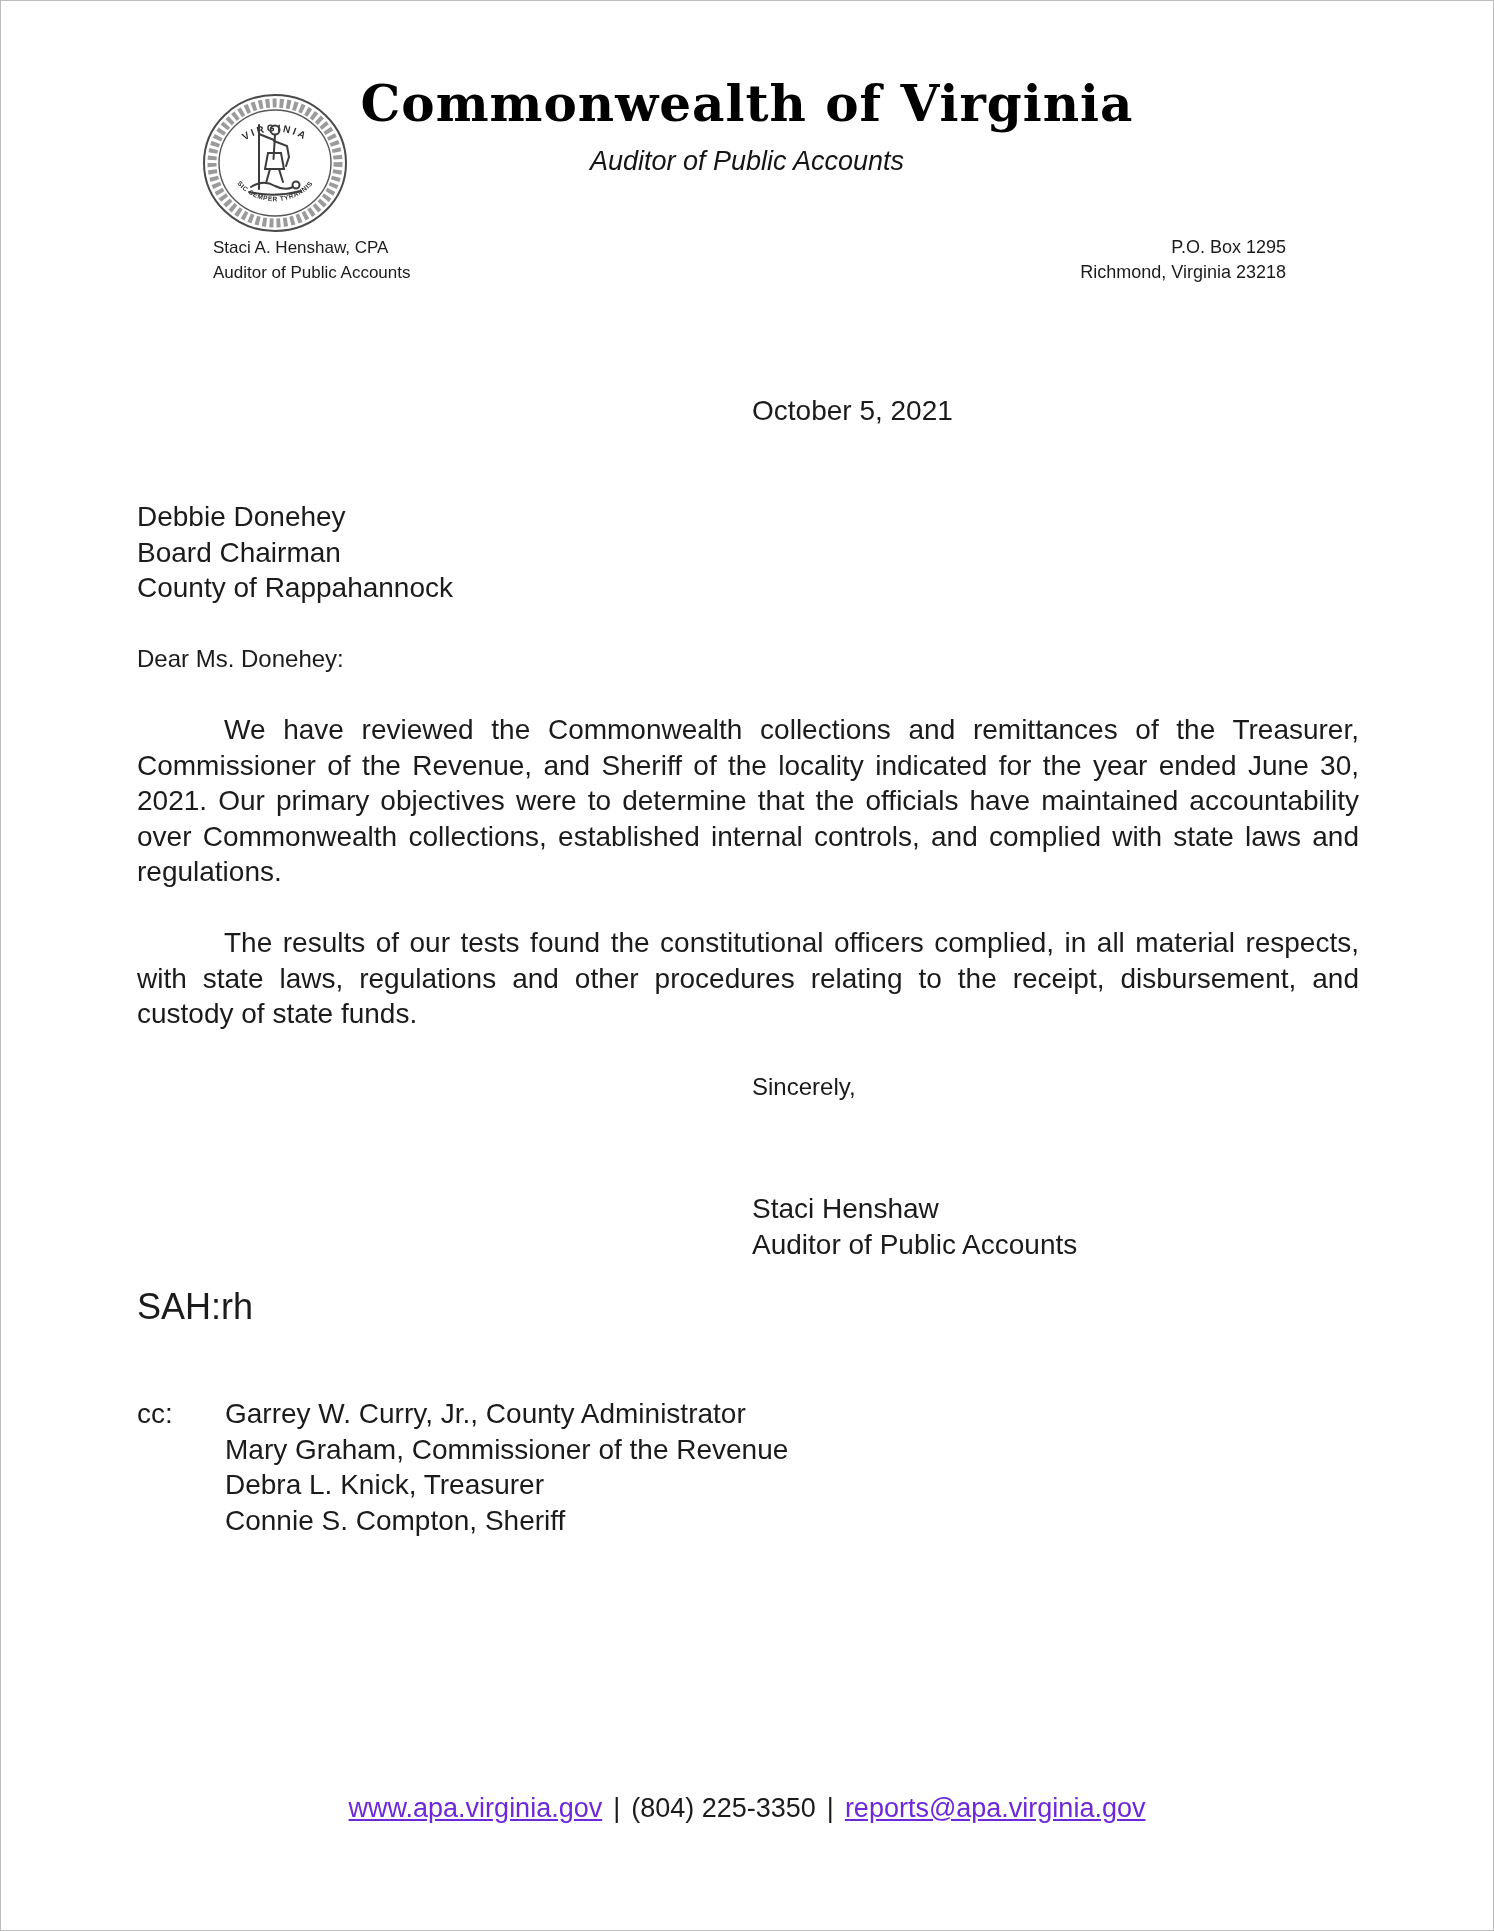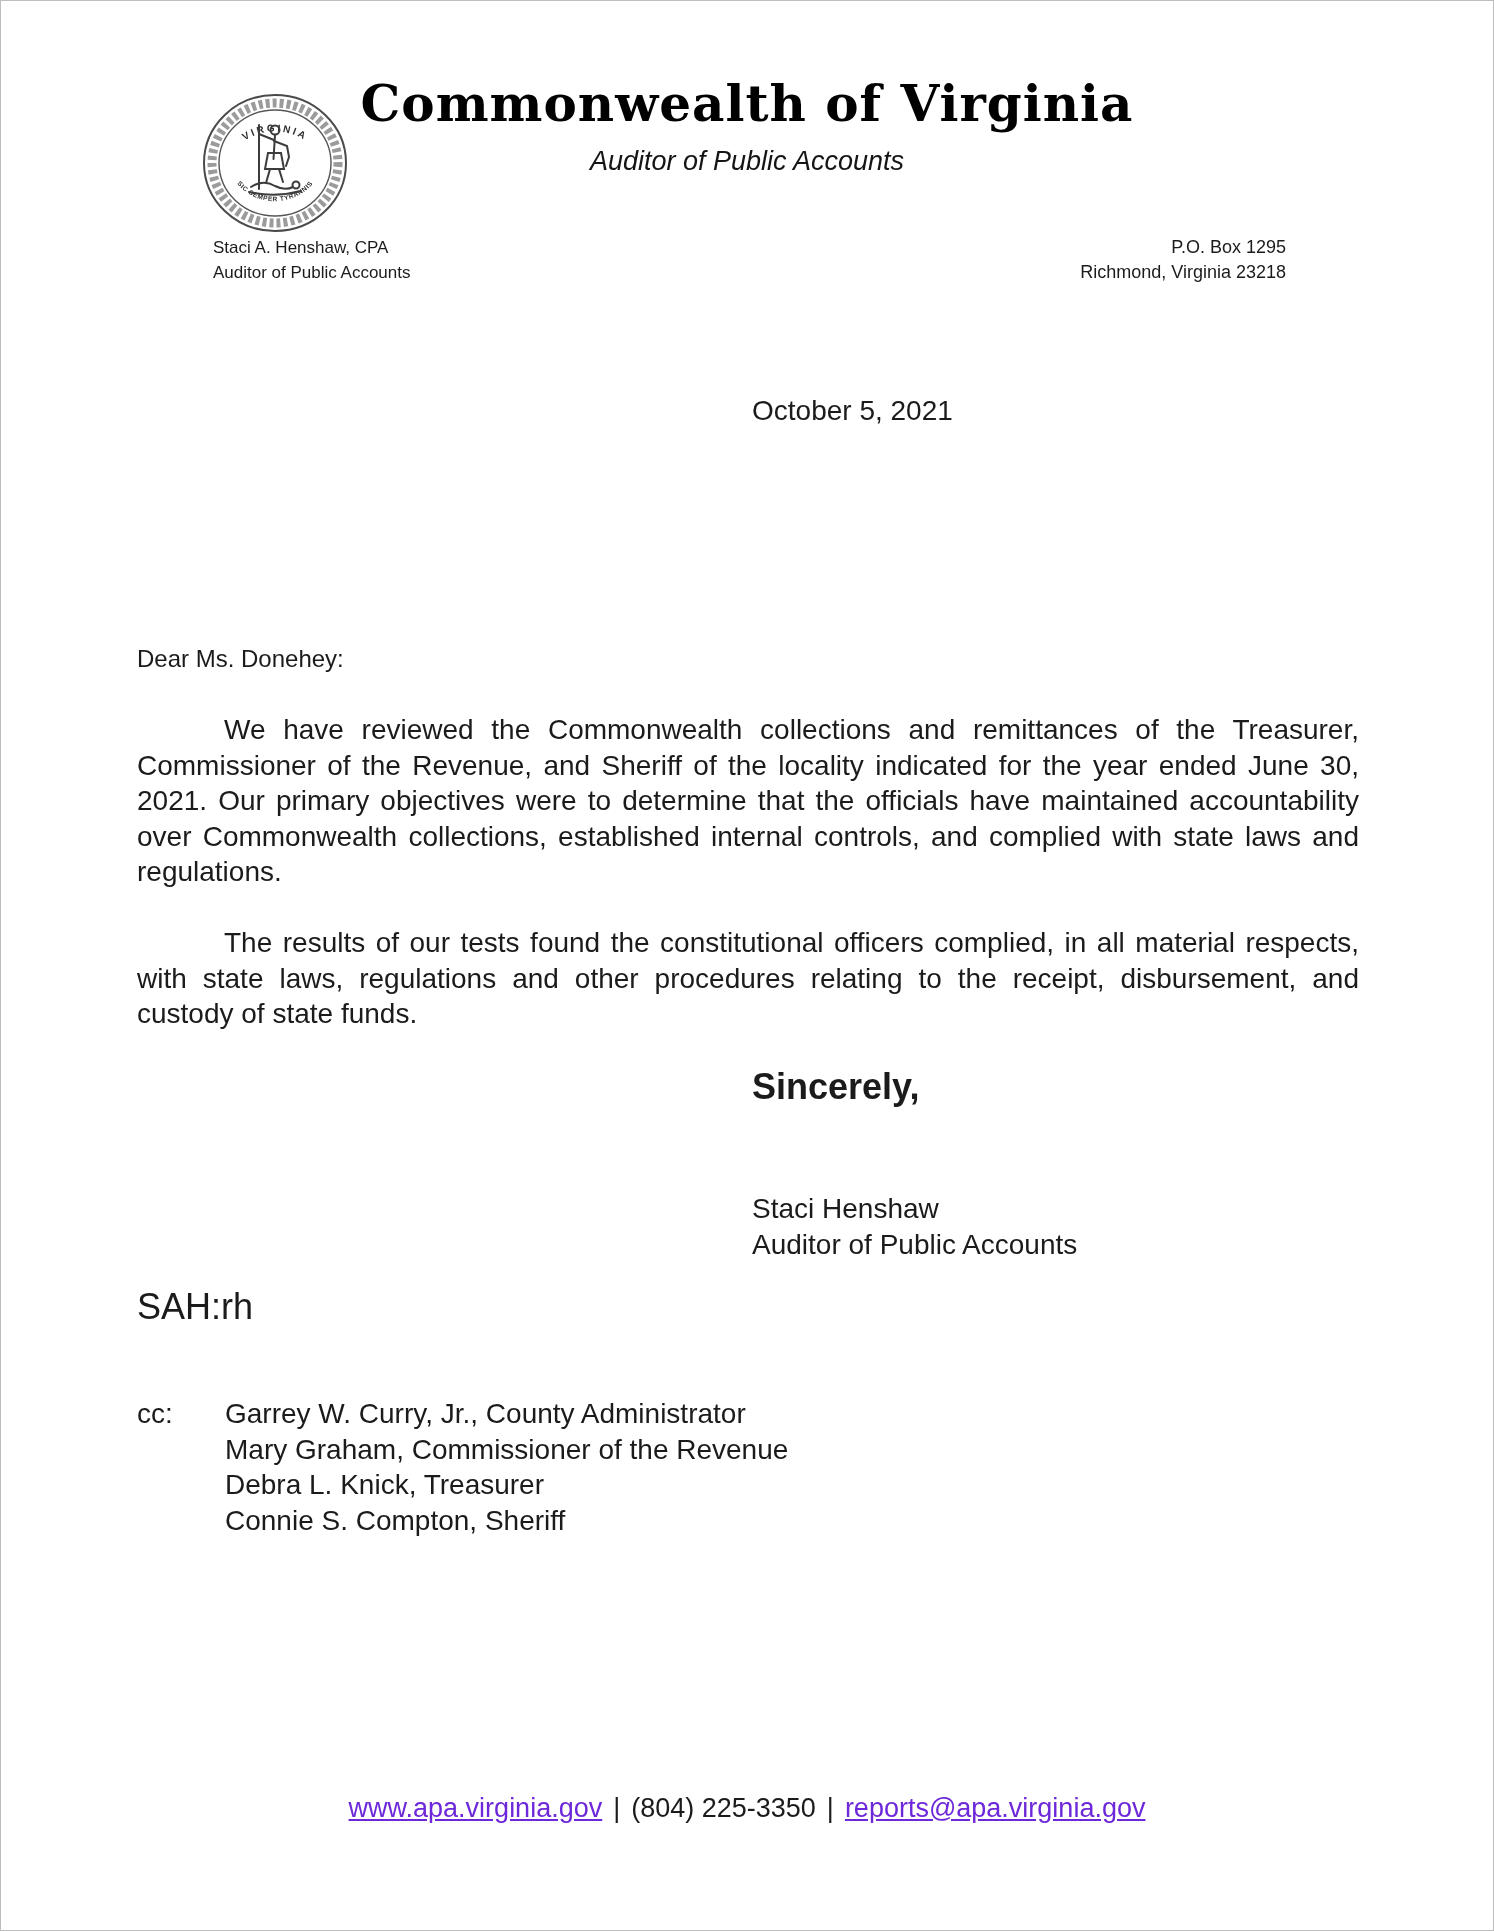--- a/index.html
+++ b/index.html
@@ -44,21 +44,21 @@
   .dateline{position:absolute;left:751px;top:392px;font-size:28px;line-height:35.5px;}
   .recipient{position:absolute;left:136px;top:498px;font-size:28px;line-height:35.5px;}
   .salutation{position:absolute;left:136px;top:640px;font-size:24px;line-height:35.5px;}
   .bodytext{
     position:absolute;left:136px;top:711px;width:1222px;
     font-size:28px;line-height:35.5px;
     text-align:justify;
   }
   .bodytext p{margin:0;text-indent:87px;}
   .bodytext p + p{margin-top:35.5px;}
-  .closing{position:absolute;left:751px;top:1068px;font-size:36px;line-height:35.5px;font-weight:bold;}
+  .closing{position:absolute;left:751px;top:1068px;font-size:24px;line-height:35.5px;}
   .signature{position:absolute;left:751px;top:1190px;font-size:28px;line-height:35.5px;}
   .reference{position:absolute;left:136px;top:1288px;font-size:36px;line-height:35.5px;}
   .cc{position:absolute;left:136px;top:1395px;font-size:28px;line-height:35.5px;display:flex;}
   .cc-label{width:88px;}
   
   .footer{
     position:absolute;left:0;top:1790px;width:100%;
     text-align:center;
     font-size:27px;line-height:34px;
     color:#1b1b1b;
@@ -106,20 +106,25 @@
     <div>Auditor of Public Accounts</div>
   </div>
 
   <div class="address">
     <div>P.O. Box 1295</div>
     <div>Richmond, Virginia 23218</div>
   </div>
 
   <div class="dateline">October 5, 2021</div>
 
+  <div class="recipient">
+    <div>Debbie Donehey</div>
+    <div>Board Chairman</div>
+    <div>County of Rappahannock</div>
+  </div>
 
   <div class="salutation">Dear Ms. Donehey:</div>
 
   <div class="bodytext">
     <p>We have reviewed the Commonwealth collections and remittances of the Treasurer, Commissioner of the Revenue, and Sheriff of the locality indicated for the year ended June 30, 2021. Our primary objectives were to determine that the officials have maintained accountability over Commonwealth collections, established internal controls, and complied with state laws and regulations.</p>
     <p>The results of our tests found the constitutional officers complied, in all material respects, with state laws, regulations and other procedures relating to the receipt, disbursement, and custody of state funds.</p>
   </div>
 
   <div class="closing">Sincerely,</div>
 

